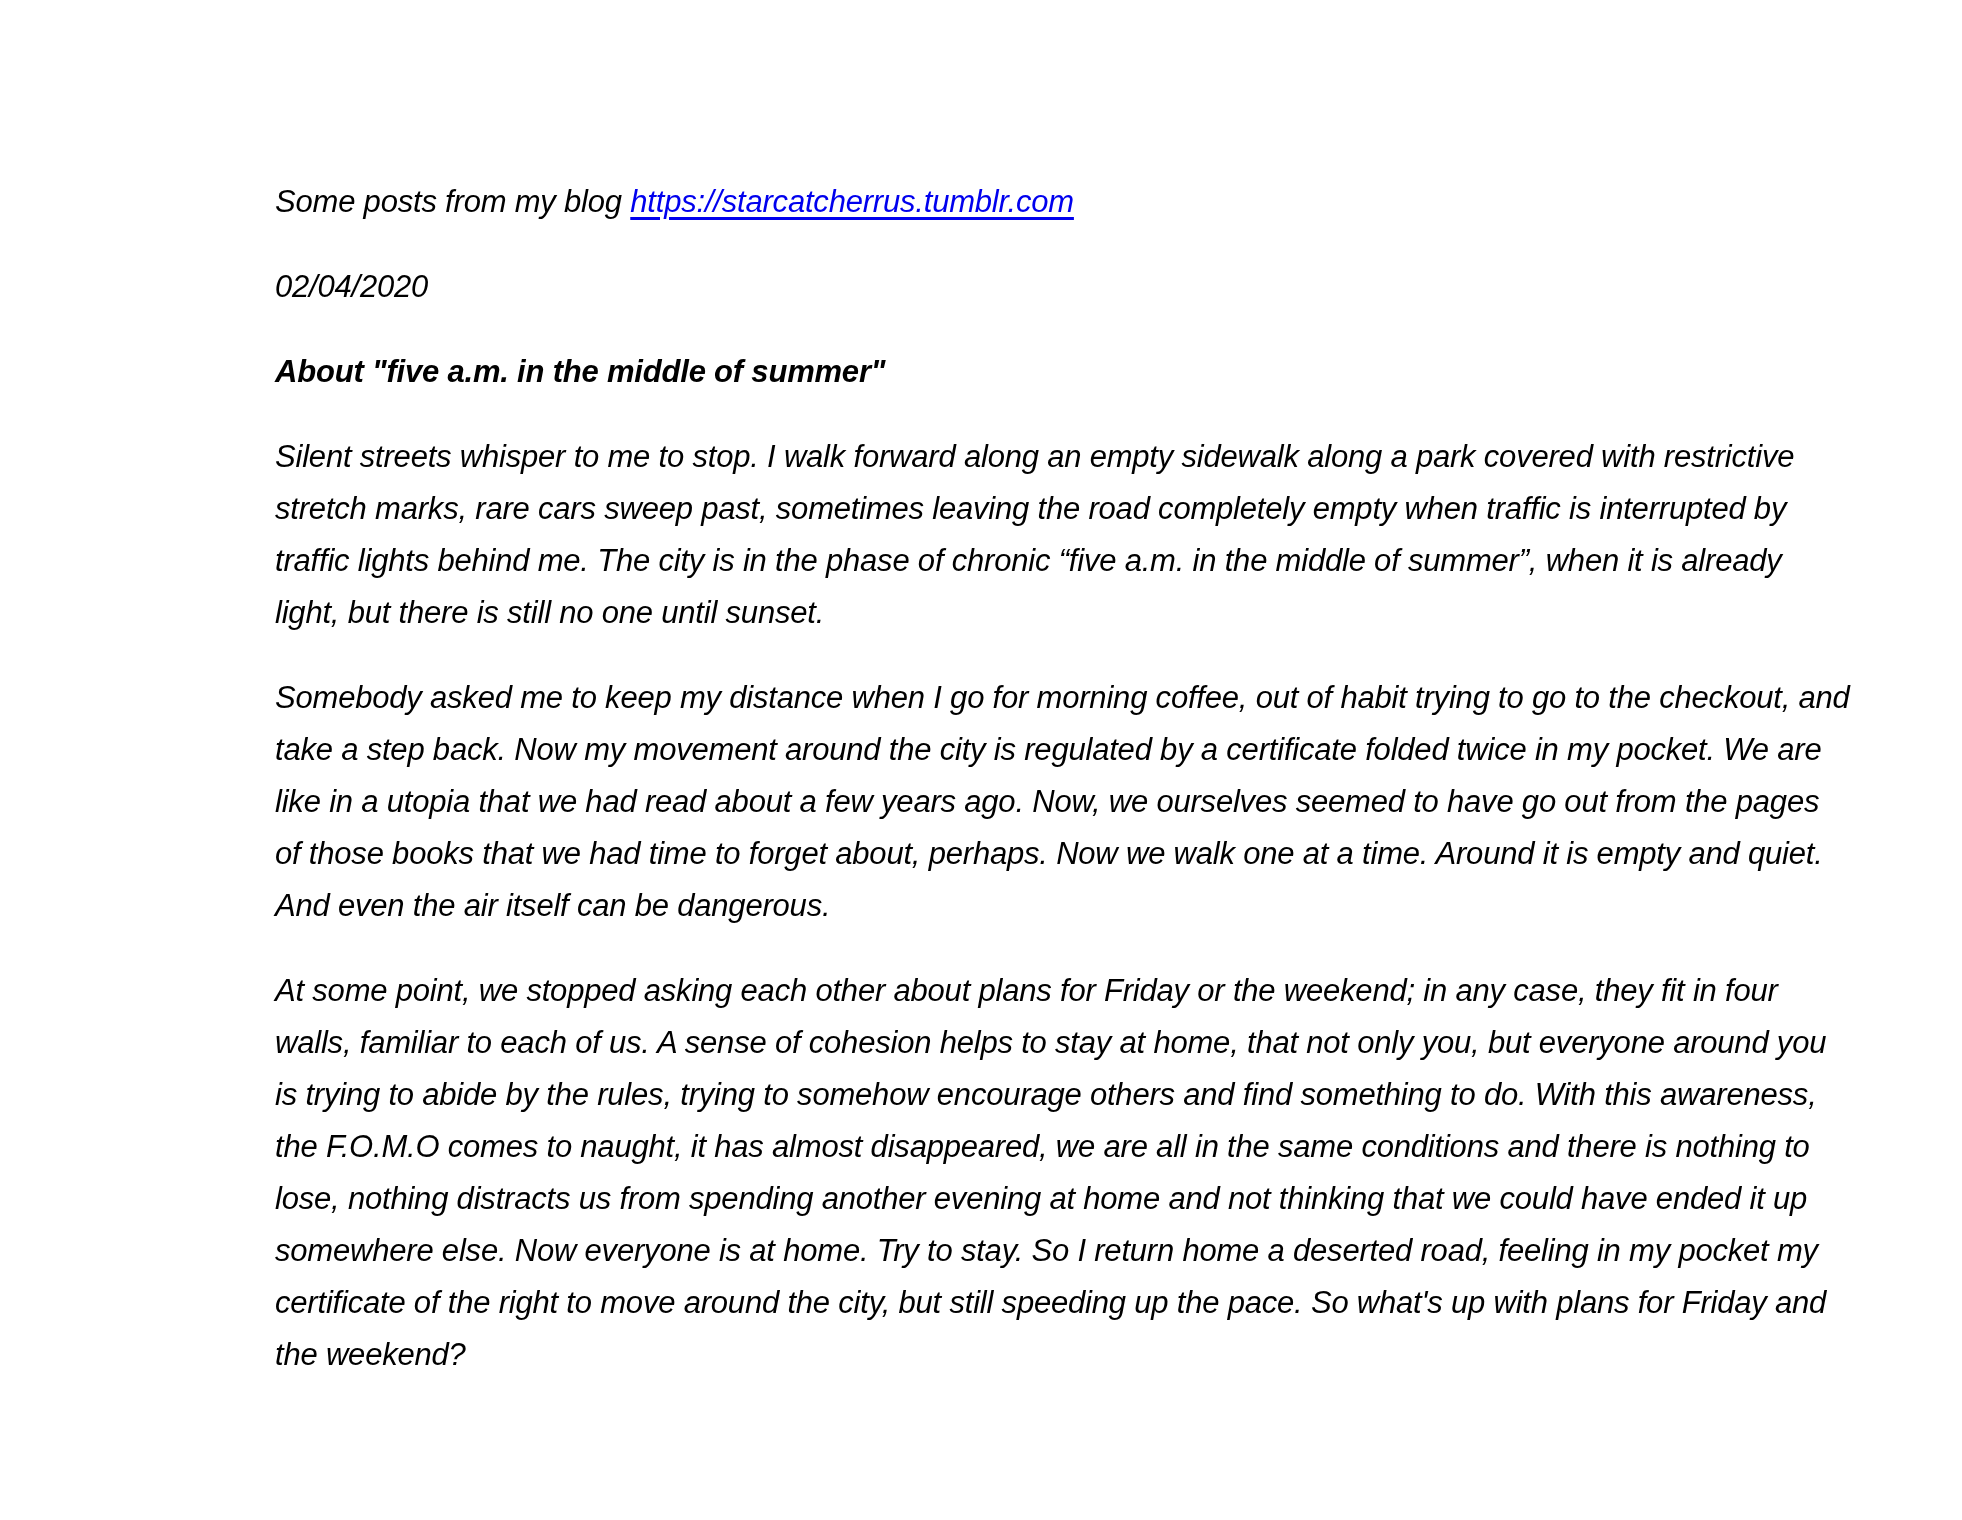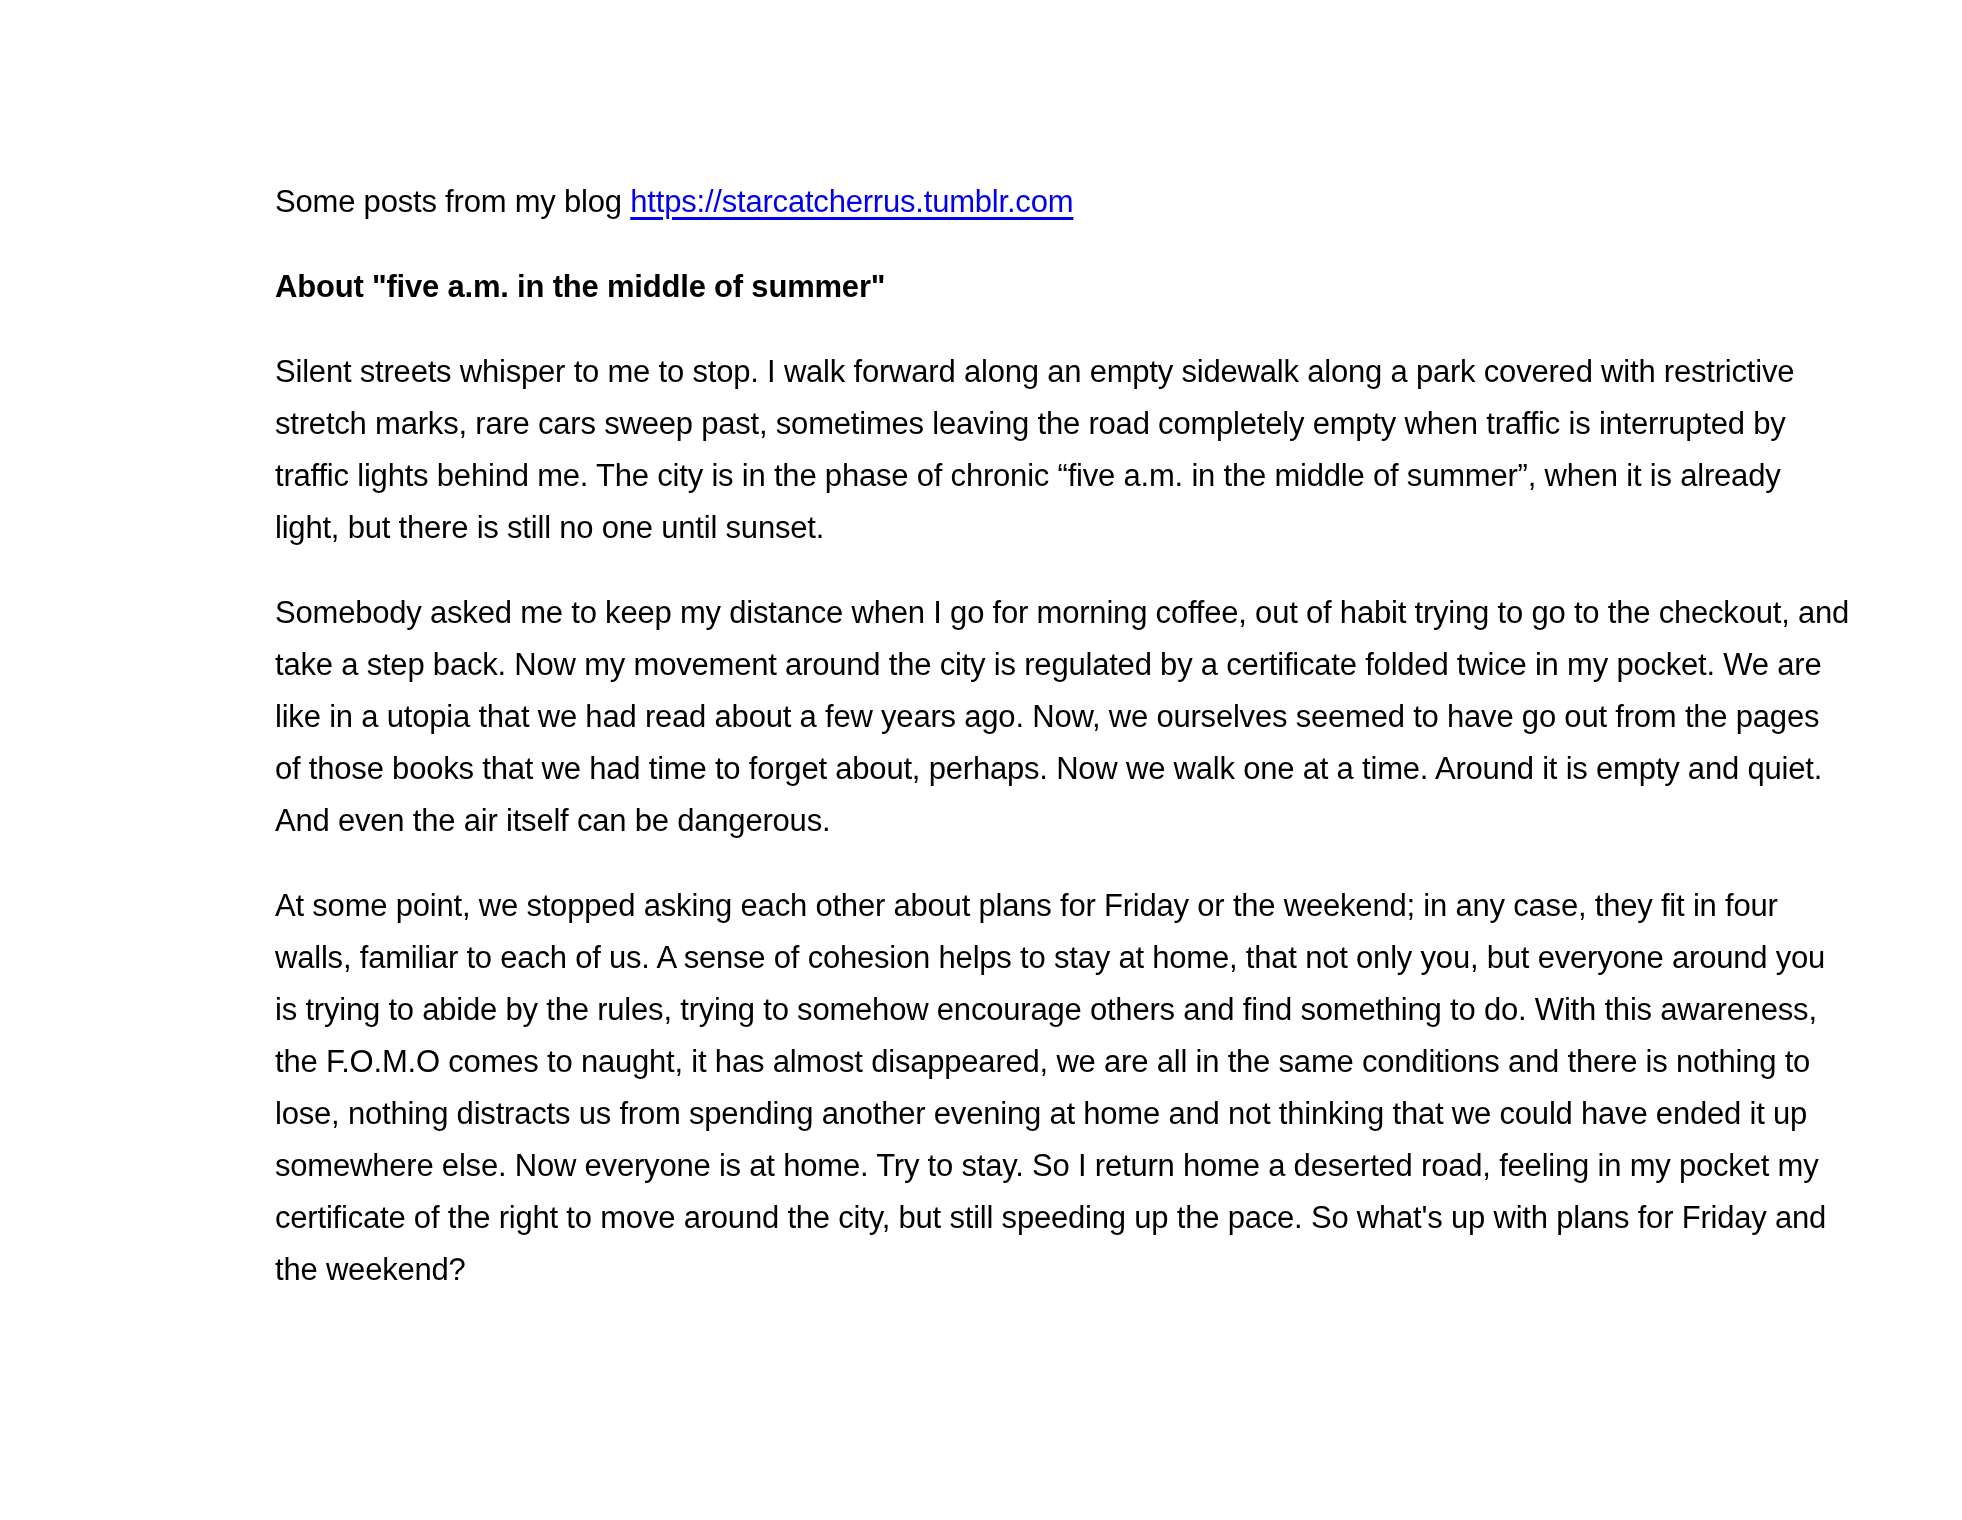--- a/index.html
+++ b/index.html
@@ -20,39 +20,41 @@
     top: 176px;
     width: 1578px;
   }
   .doc-page p {
     margin: 0 0 33px 0;
     font-size: 31px;
     line-height: 52px;
     letter-spacing: -0.2px;
     color: #000000;
     text-align: left;
+    font-style: italic;
   }
   .post-title {
     font-weight: 700;
   }
   a.blog-link {
     color: #0000EE;
     text-decoration: underline;
     text-underline-offset: 5px;
     cursor: pointer;
   }
 </style>
 </head>
 <body>
 
 <div class="doc-page">
   <p>
     <span>Some posts from my blog </span><a class="blog-link">https://starcatcherrus.tumblr.com</a>
   </p>
 
+  <p>02/04/2020</p>
 
   <p class="post-title">About "five a.m. in the middle of summer"</p>
 
   <p>Silent streets whisper to me to stop. I walk forward along an empty sidewalk along a park covered with restrictive stretch marks, rare cars sweep past, sometimes leaving the road completely empty when traffic is interrupted by traffic lights behind me. The city is in the phase of chronic “five a.m. in the middle of summer”, when it is already light, but there is still no one until sunset.</p>
 
   <p>Somebody asked me to keep my distance when I go for morning coffee, out of habit trying to go to the checkout, and take a step back. Now my movement around the city is regulated by a certificate folded twice in my pocket. We are like in a utopia that we had read about a few years ago. Now, we ourselves seemed to have go out from the pages of those books that we had time to forget about, perhaps. Now we walk one at a time. Around it is empty and quiet. And even the air itself can be dangerous.</p>
 
   <p>At some point, we stopped asking each other about plans for Friday or the weekend; in any case, they fit in four walls, familiar to each of us. A sense of cohesion helps to stay at home, that not only you, but everyone around you is trying to abide by the rules, trying to somehow encourage others and find something to do. With this awareness, the F.O.M.O comes to naught, it has almost disappeared, we are all in the same conditions and there is nothing to lose, nothing distracts us from spending another evening at home and not thinking that we could have ended it up somewhere else. Now everyone is at home. Try to stay. So I return home a deserted road, feeling in my pocket my certificate of the right to move around the city, but still speeding up the pace. So what's up with plans for Friday and the weekend?</p>
 </div>
 

